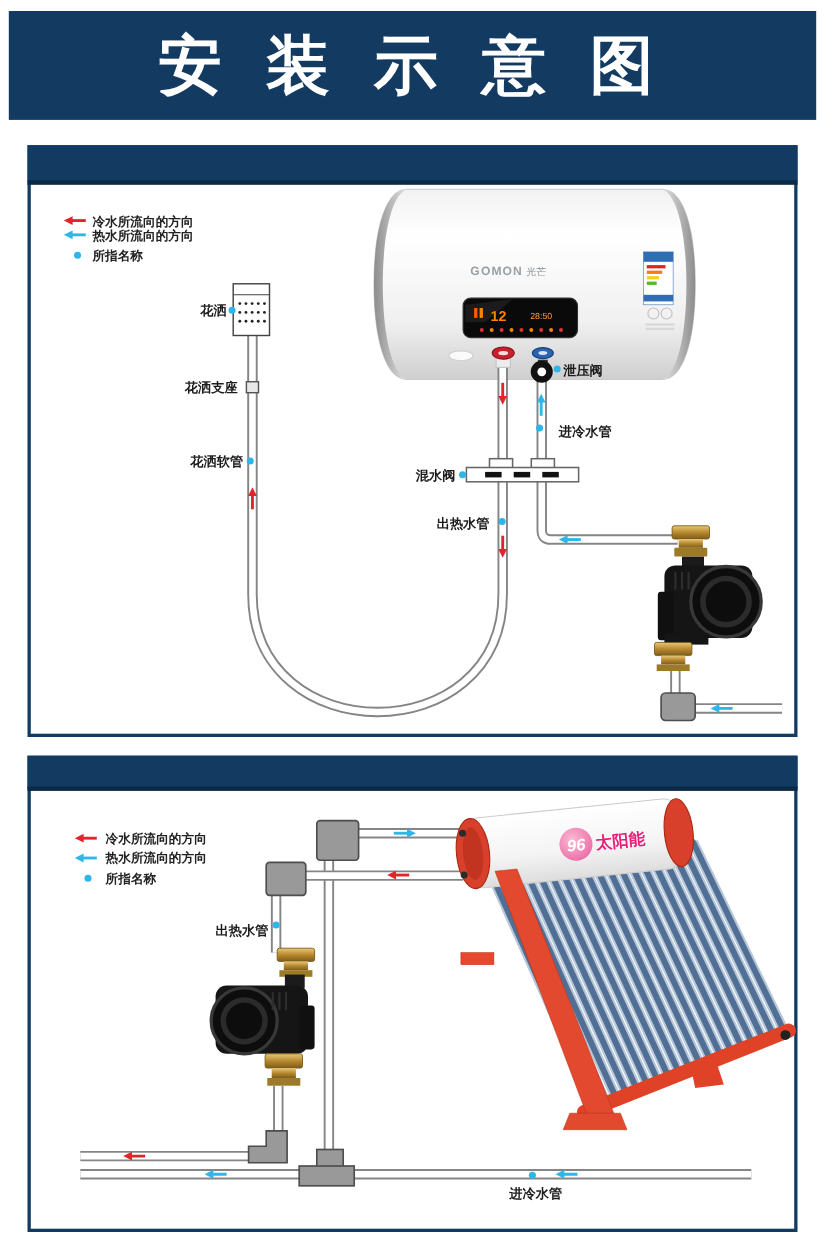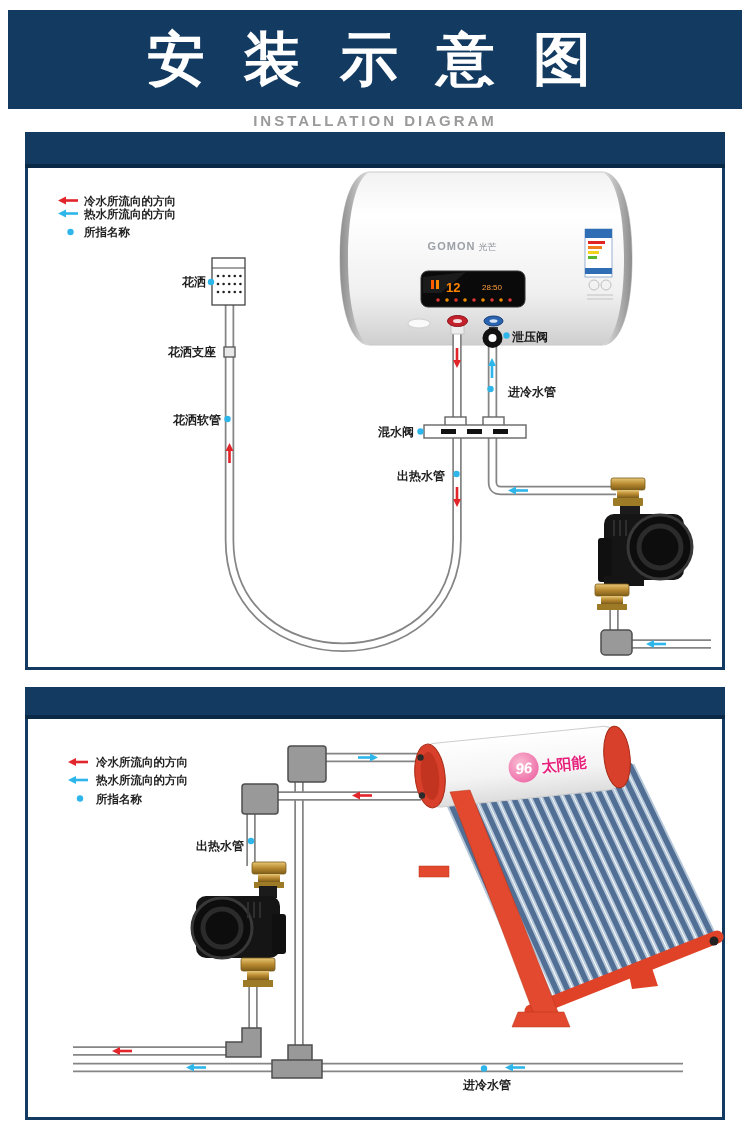--- a/index.html
+++ b/index.html
@@ -1,40 +1,39 @@
 <!DOCTYPE html>
 <html><head>
 <meta charset="utf-8">
 <style>
   html,body{margin:0;padding:0;background:#fff;}
   .stage{position:relative;width:750px;height:1142px;background:#fff;overflow:hidden;
          font-family:"Liberation Sans",sans-serif;}
   .banner{position:absolute;left:8px;top:10px;width:734px;height:99px;background:#133a61;
           display:flex;align-items:center;justify-content:center;}
-  .banner-title{color:#fff;font-size:58px;font-weight:900;letter-spacing:12px;white-space:nowrap;font-family:Liberation Serif, serif;}
+  .banner-title{color:#fff;font-size:58px;font-weight:900;letter-spacing:12px;white-space:nowrap;}
   .subtitle{position:absolute;left:0;top:112px;width:750px;text-align:center;
             color:#9a9a9a;font-size:15px;font-weight:700;letter-spacing:3px;}
   .diagram-svg{position:absolute;left:0;top:0;}
   .lbl{font:700 12px "Liberation Sans",sans-serif;fill:#1c1c1c;}
   .leg{font:700 11.5px "Liberation Sans",sans-serif;fill:#222;}
   .pipe-o{stroke:#858585;stroke-width:9.5;fill:none;stroke-linejoin:round;}
   .pipe-i{stroke:#ffffff;stroke-width:6;fill:none;stroke-linejoin:round;}
   .fit{fill:#999;stroke:#4d4d4d;stroke-width:1.5;}
   .watermark{position:absolute;left:455px;top:1072px;font-size:55px;font-weight:900;
              color:#000;letter-spacing:1px;line-height:1;white-space:nowrap;z-index:9;}
 </style>
 </head>
 <body>
 
 <div class="stage">
 
   <div class="banner">
     <span class="banner-title">安 装 示 意 图</span>
   </div>
-  <div class="subtitle">INSTALLATION DIAGRAM</div>
 
   <svg class="diagram-svg" width="750" height="1142" viewBox="0 0 750 1142">
     <defs>
       <linearGradient id="tankG" x1="0" y1="0" x2="0" y2="1">
         <stop offset="0" stop-color="#f2f2f2"></stop>
           <stop offset="0.25" stop-color="#ffffff"></stop>
         <stop offset="0.7" stop-color="#f0f0f0"></stop>
           <stop offset="1" stop-color="#cfcfcf"></stop>
       </linearGradient>
       <linearGradient id="capG" x1="0" y1="0" x2="1" y2="0">

